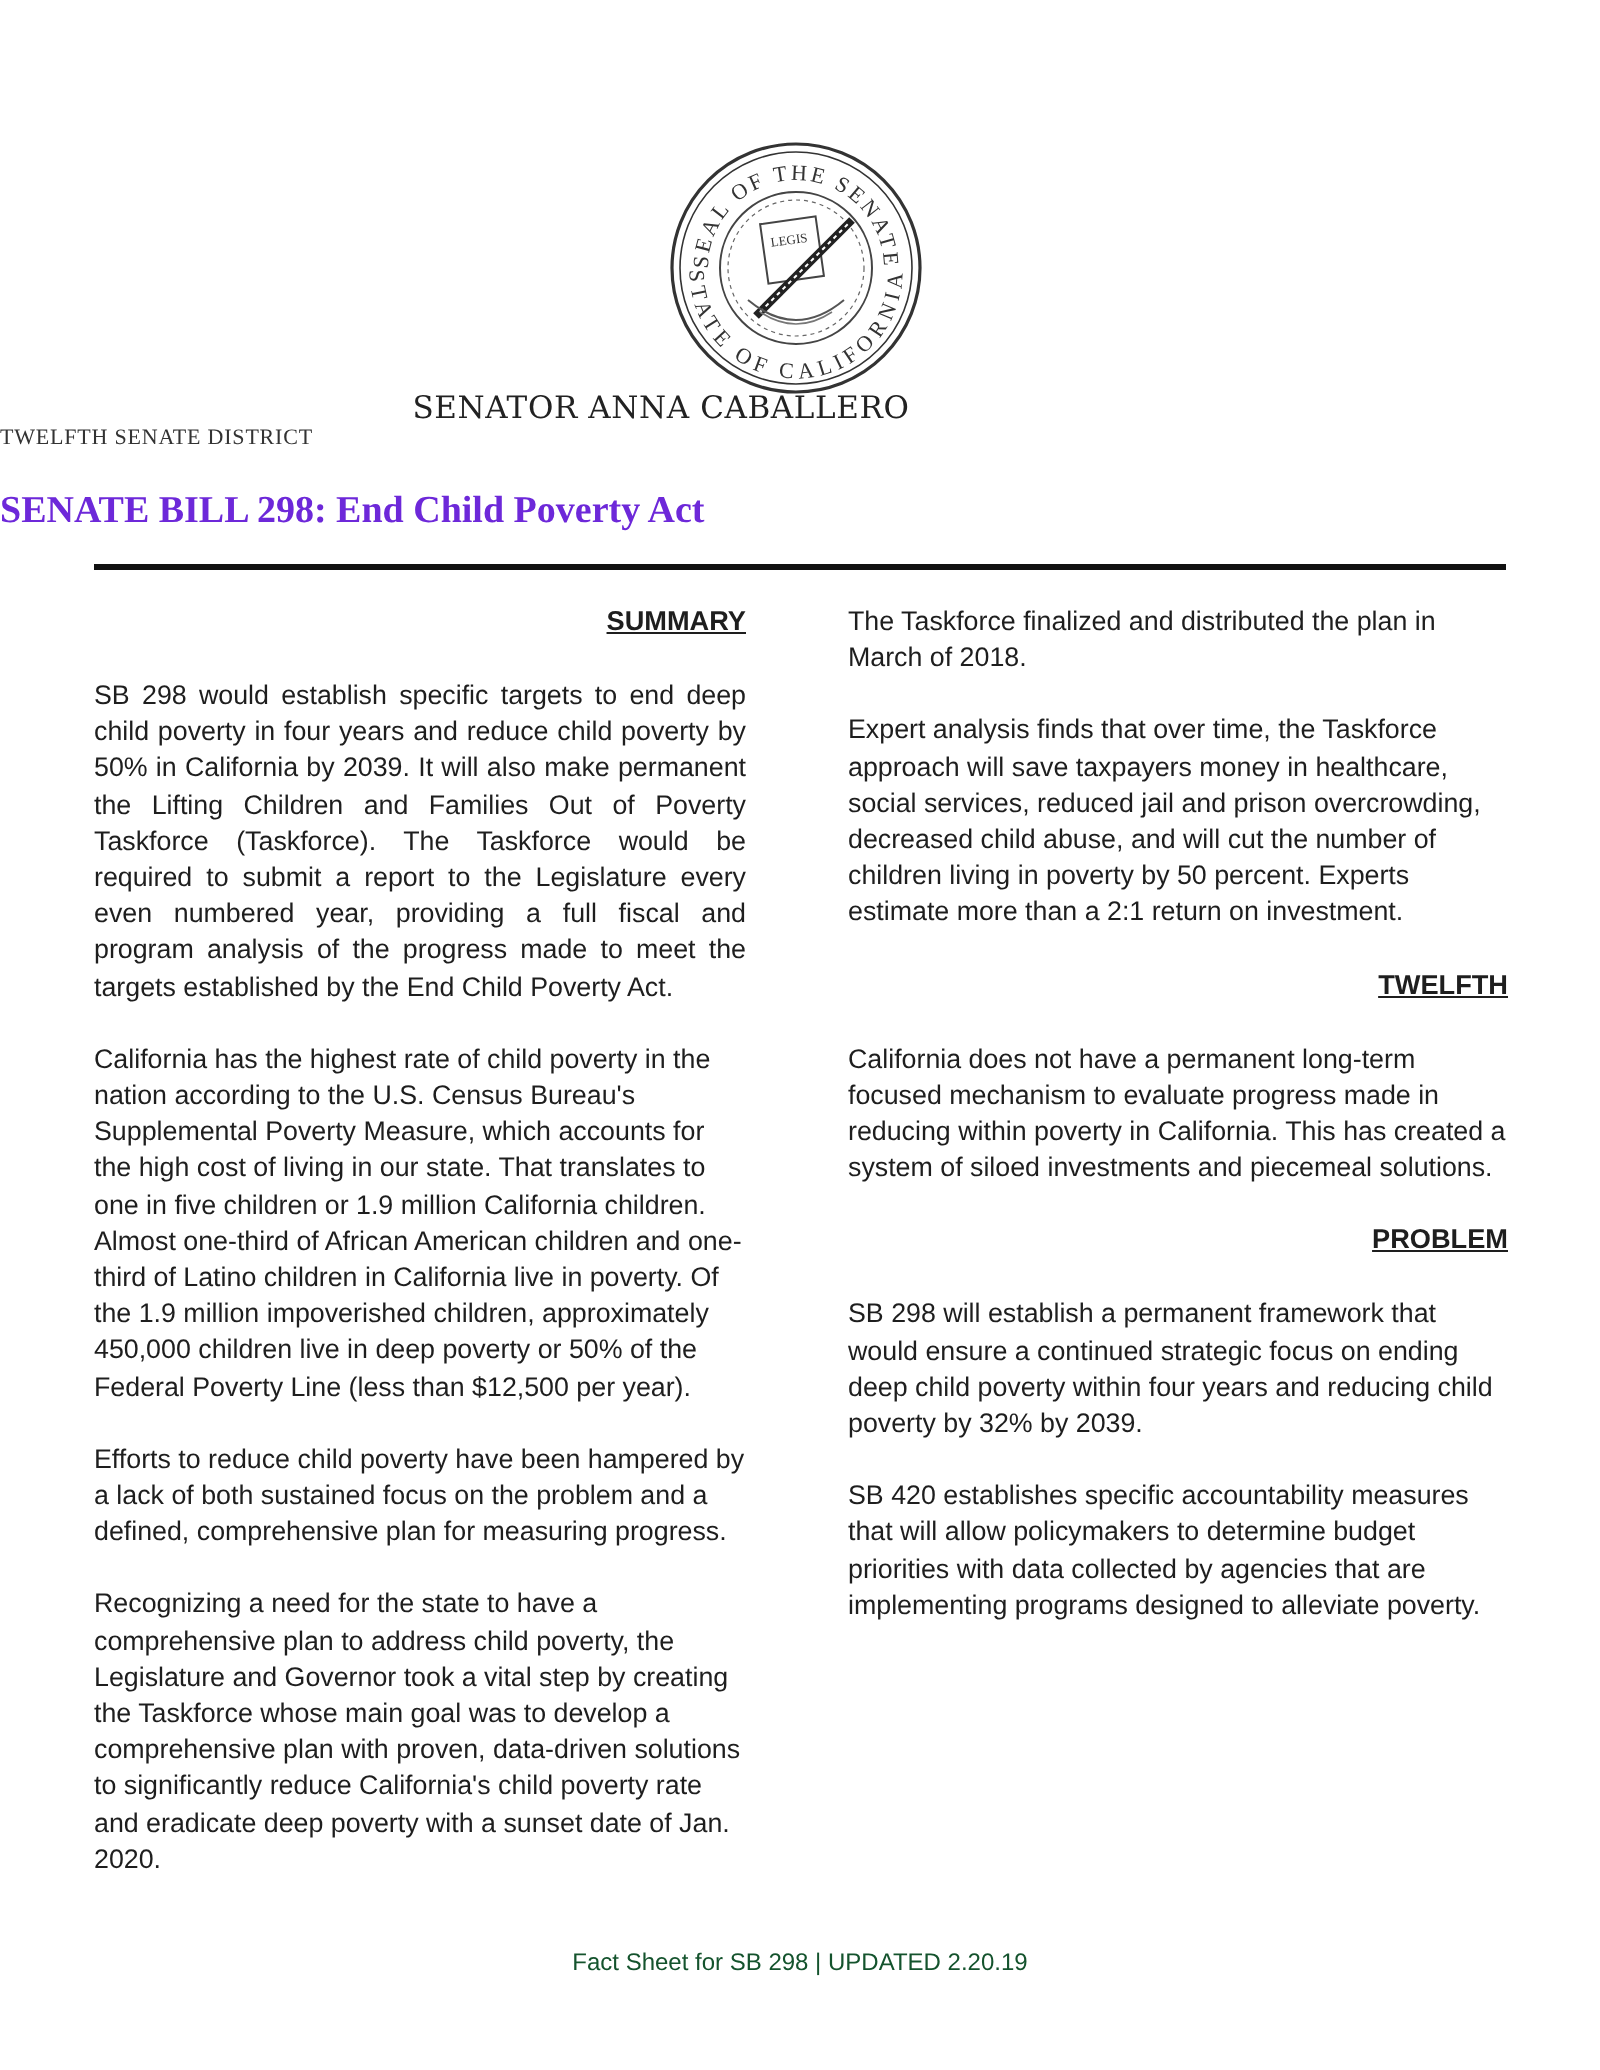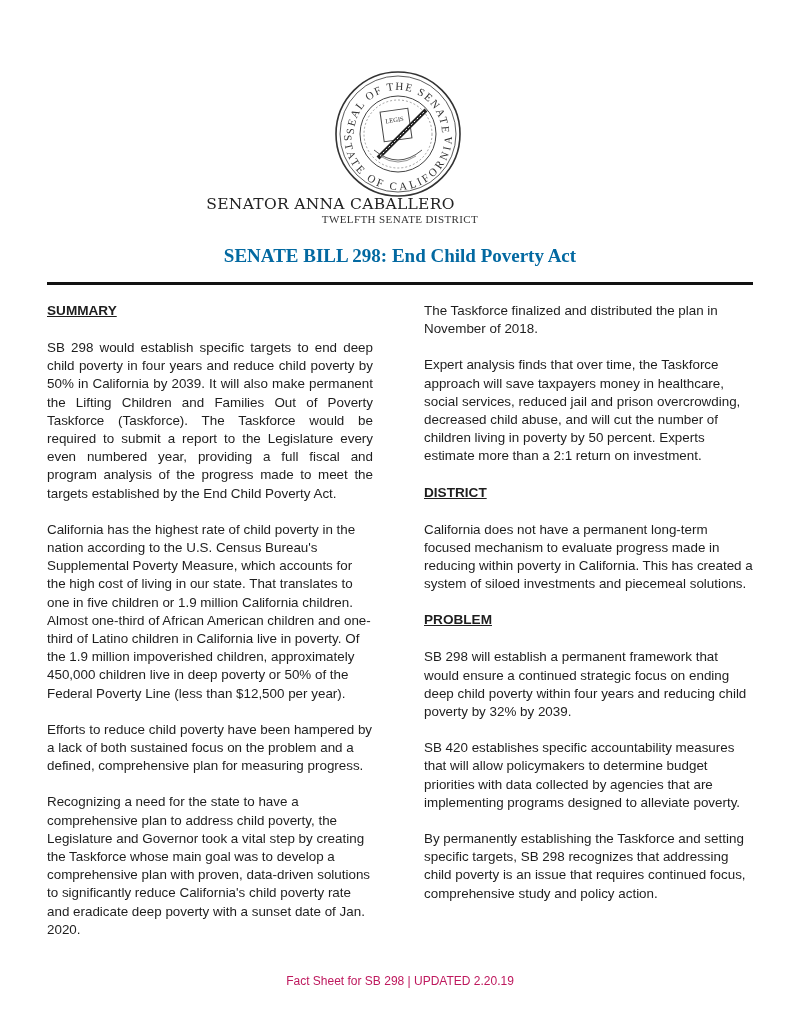--- a/index.html
+++ b/index.html
@@ -1,32 +1,32 @@
 <!DOCTYPE html>
 <html><head>
 <meta charset="utf-8">
 <style>
   html, body { margin: 0; padding: 0; background: #ffffff; }
   body { width: 800px; height: 1035px; position: relative; overflow: hidden; color: #1a1a1a; }
   .seal { position: absolute; left: 334px; top: 70px; width: 128px; height: 128px; }
   .senator { position: absolute; top: 195px; left: 0; width: 661px; text-align: center;
     font-family: "DejaVu Serif", "Liberation Serif", serif; font-size: 15.5px; letter-spacing: 0.3px; color: #222; }
-  .district { position: absolute; top: 213px; left: 0; width: 800px; text-align: center; padding-left: 0px;
+  .district { position: absolute; top: 213px; left: 0; width: 800px; text-align: left; padding-left: 0px;
     font-family: "Liberation Serif", serif; font-size: 11px; letter-spacing: 0.4px; color: #333; }
-  .bill-title { position: absolute; top: 245px; left: 0; width: 800px; text-align: center;
-    font-family: "Liberation Serif", serif; font-weight: bold; font-size: 19px; color: #0369a1; }
+  .bill-title { position: absolute; top: 245px; left: 0; width: 800px; 
+    font-family: "Liberation Serif", serif; font-weight: bold; font-size: 19px; color: #6d28d9; }
   .rule { position: absolute; left: 47px; top: 282px; width: 706px; height: 3px; background: #111; }
   .col { position: absolute; font-family: "Liberation Sans", sans-serif; font-size: 13.4px; line-height: 18.2px; color: #1e1e1e; }
   .col-left { left: 47px; top: 302px; width: 326px; }
   .col-right { left: 424px; top: 302px; width: 330px; }
-  .heading { font-weight: bold; text-decoration: underline; font-size: 13.6px; margin: 0 0 19px 0; line-height: 18px; }
+  .heading { font-weight: bold; text-decoration: underline; font-size: 13.6px; margin: 0 0 19px 0; line-height: 18px; text-align: right; }
   p { margin: 0 0 18px 0; }
   .justify { text-align: justify; }
   .footer { position: absolute; top: 974px; left: 0; width: 800px; text-align: center;
-    font-family: "Liberation Sans", sans-serif; font-size: 12px; color: #be185d; }
+    font-family: "Liberation Sans", sans-serif; font-size: 12px; color: #14532d; }
 </style>
 </head>
 <body>
 
 <svg class="seal" viewBox="0 0 128 128">
   <defs>
     <path id="arcTop" d="M 20 64 A 44 44 0 0 1 108 64"></path>
     <path id="arcBottom" d="M 18 66 A 46 46 0 0 0 110 66"></path>
   </defs>
   <circle cx="64" cy="64" r="62" fill="none" stroke="#333" stroke-width="1.6"></circle>
@@ -54,23 +54,22 @@
 
 <div class="col col-left">
   <div class="heading">SUMMARY</div>
   <p class="justify">SB 298 would establish specific targets to end deep child poverty in four years and reduce child poverty by 50% in California by 2039.  It will also make permanent the Lifting Children and Families Out of Poverty Taskforce (Taskforce).  The Taskforce would be required to submit a report to the Legislature every even numbered year, providing a full fiscal and program analysis of the progress made to meet the targets established by the End Child Poverty Act.</p>
   <p>California has the highest rate of child poverty in the nation according to the U.S. Census Bureau's Supplemental Poverty Measure, which accounts for the high cost of living in our state. That translates to one in five children or 1.9 million California children. Almost one-third of African American children and one-third of Latino children in California live in poverty. Of the 1.9 million impoverished children, approximately 450,000 children live in deep poverty or 50% of the Federal Poverty Line (less than $12,500 per year).</p>
   <p>Efforts to reduce child poverty have been hampered by a lack of both sustained focus on the problem and a defined, comprehensive plan for measuring progress.</p>
   <p>Recognizing a need for the state to have a comprehensive plan to address child poverty, the Legislature and Governor took a vital step by creating the Taskforce whose main goal was to develop a comprehensive plan with proven, data-driven solutions to significantly reduce California's child poverty rate and eradicate deep poverty with a sunset date of Jan. 2020.</p>
 </div>
 
 <div class="col col-right">
-  <p>The Taskforce finalized and distributed the plan in November of 2018.</p>
+  <p>The Taskforce finalized and distributed the plan in March of 2018.</p>
   <p>Expert analysis finds that over time, the Taskforce approach will save taxpayers money in healthcare, social services, reduced jail and prison overcrowding, decreased child abuse, and will cut the number of children living in poverty by 50 percent. Experts estimate more than a 2:1 return on investment.</p>
-  <div class="heading">DISTRICT</div>
+  <div class="heading">TWELFTH</div>
   <p>California does not have a permanent long-term focused mechanism to evaluate progress made in reducing within poverty in California.  This has created a system of siloed investments and piecemeal solutions.</p>
   <div class="heading">PROBLEM</div>
   <p>SB 298 will establish a permanent framework that would ensure a continued strategic focus on ending deep child poverty within four years and reducing child poverty by 32% by 2039.</p>
   <p>SB 420 establishes specific accountability measures that will allow policymakers to determine budget priorities with data collected by agencies that are implementing programs designed to alleviate poverty.</p>
-  <p>By permanently establishing the Taskforce and setting specific targets, SB 298 recognizes that addressing child poverty is an issue that requires continued focus, comprehensive study and policy action.</p>
 </div>
 
 <div class="footer">Fact Sheet for SB 298 | UPDATED 2.20.19</div>
 
 </body></html>

